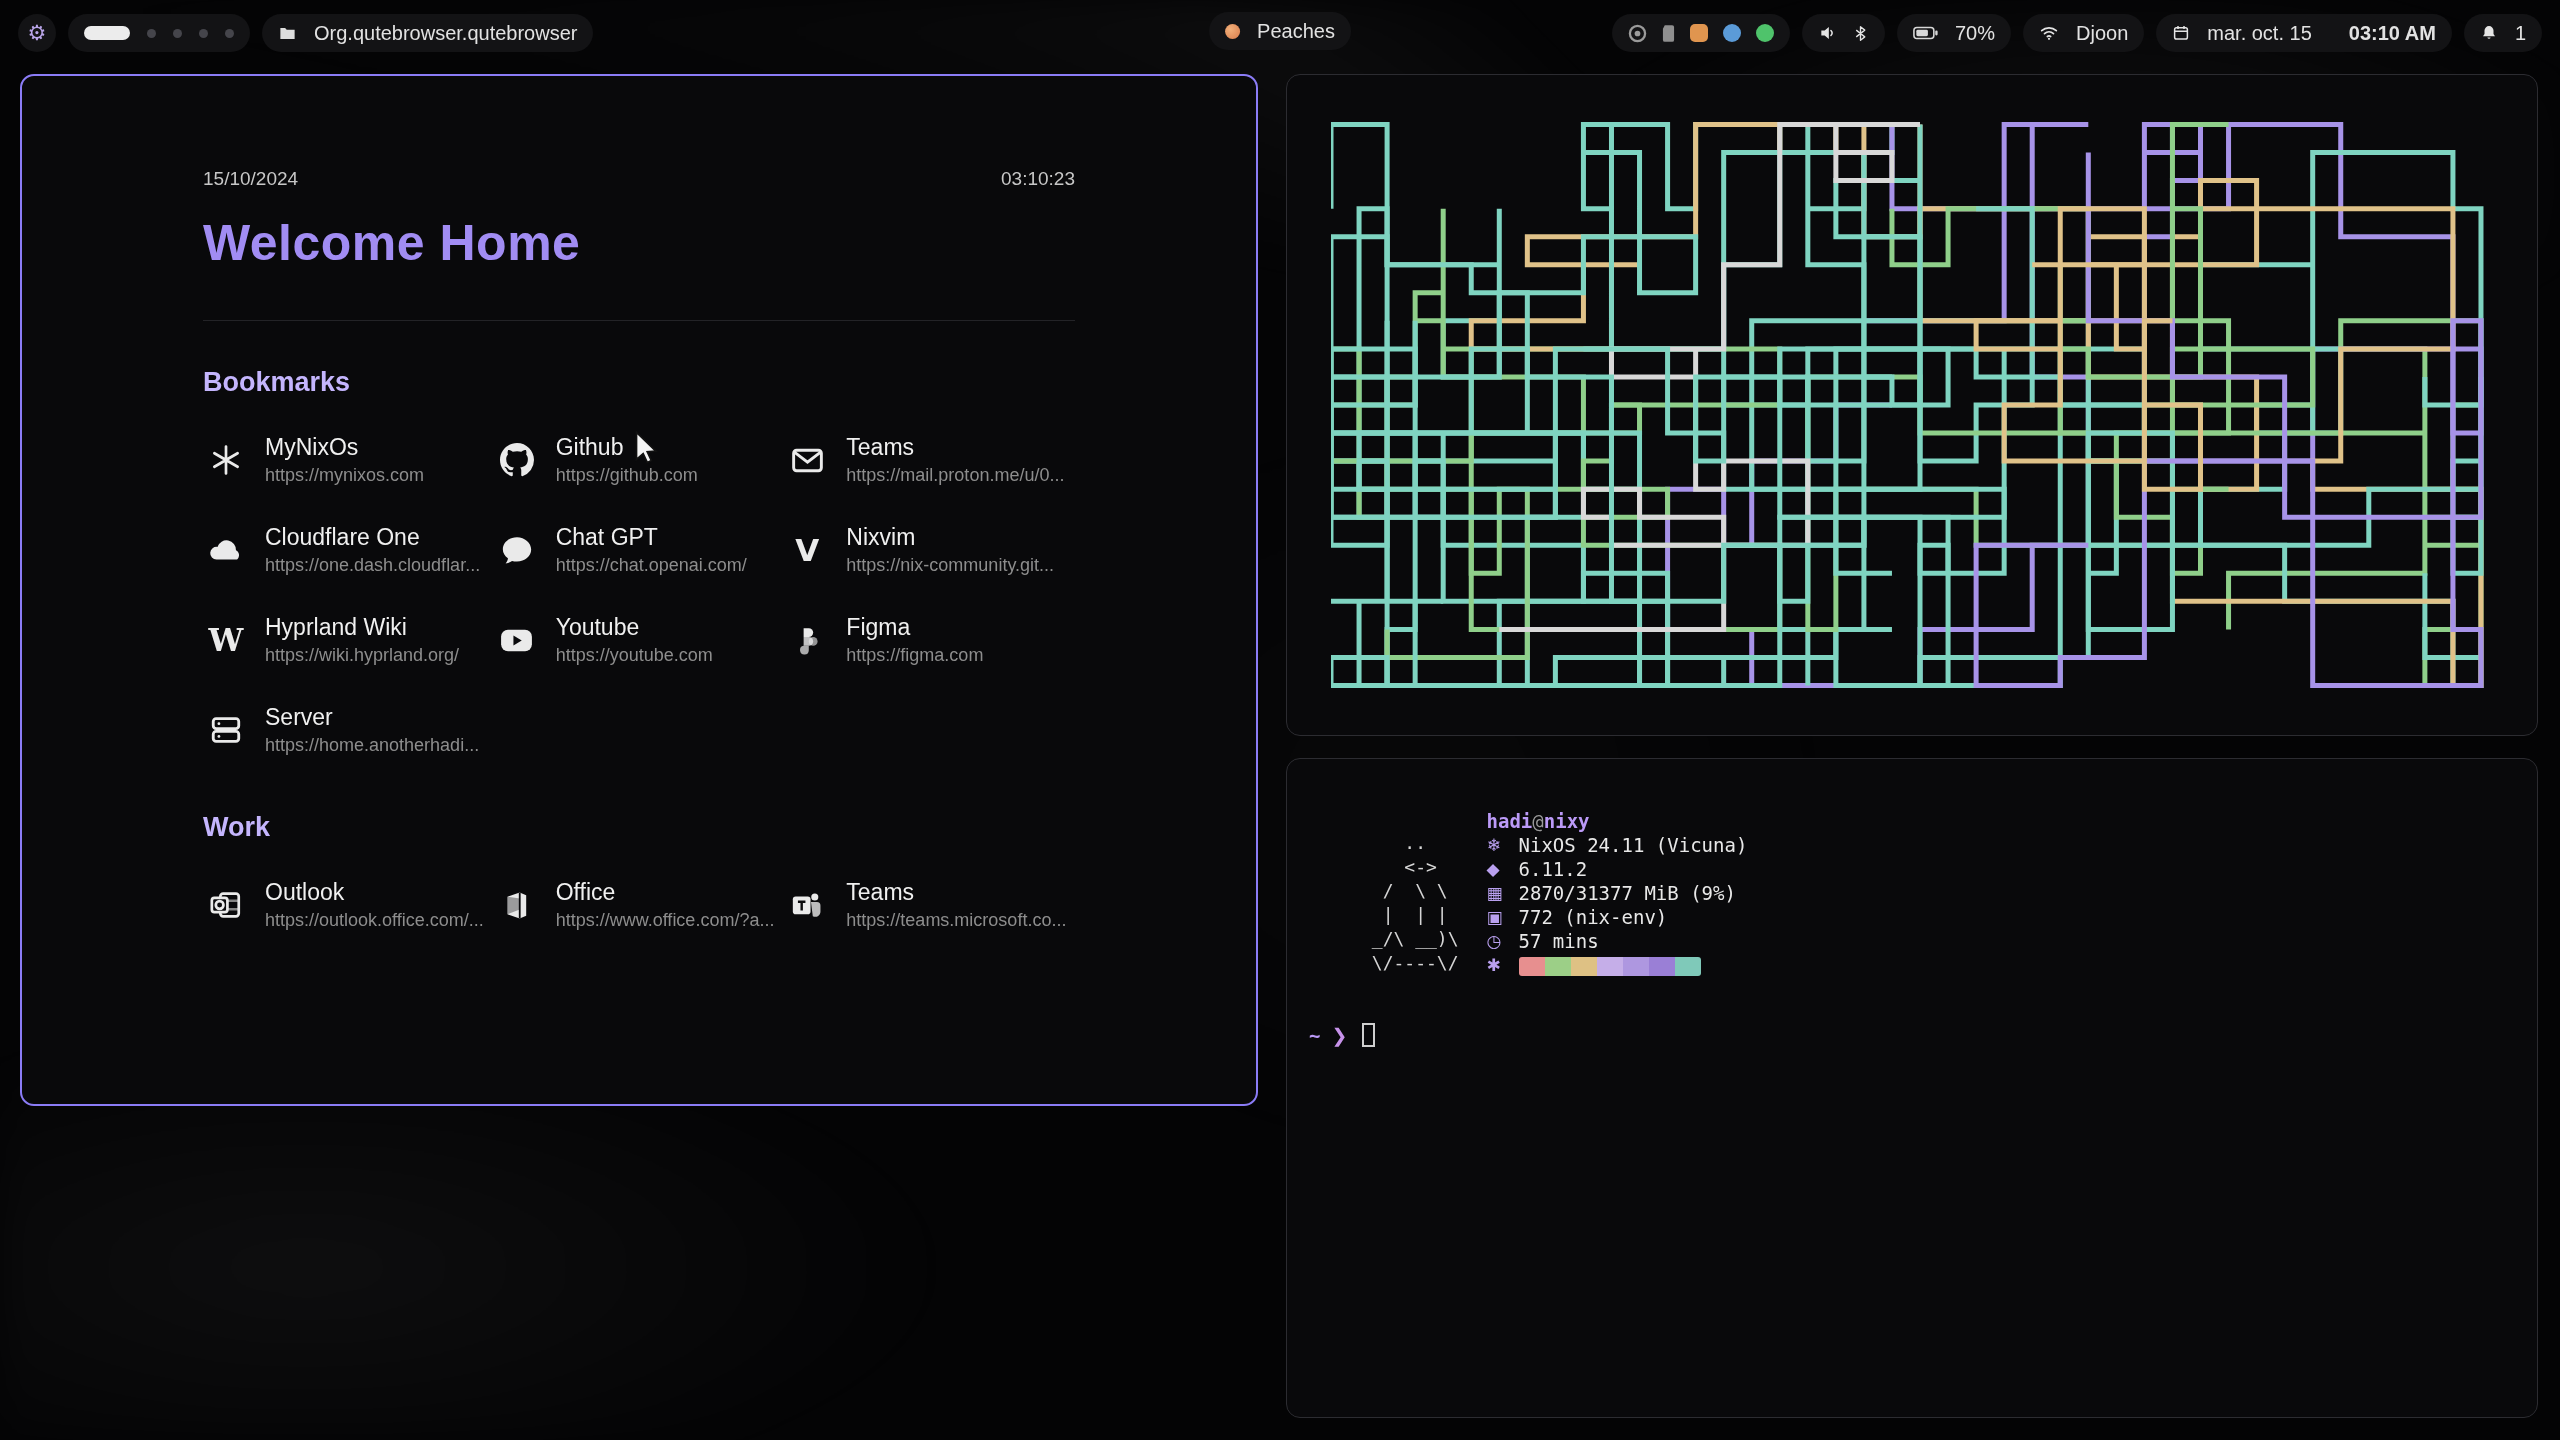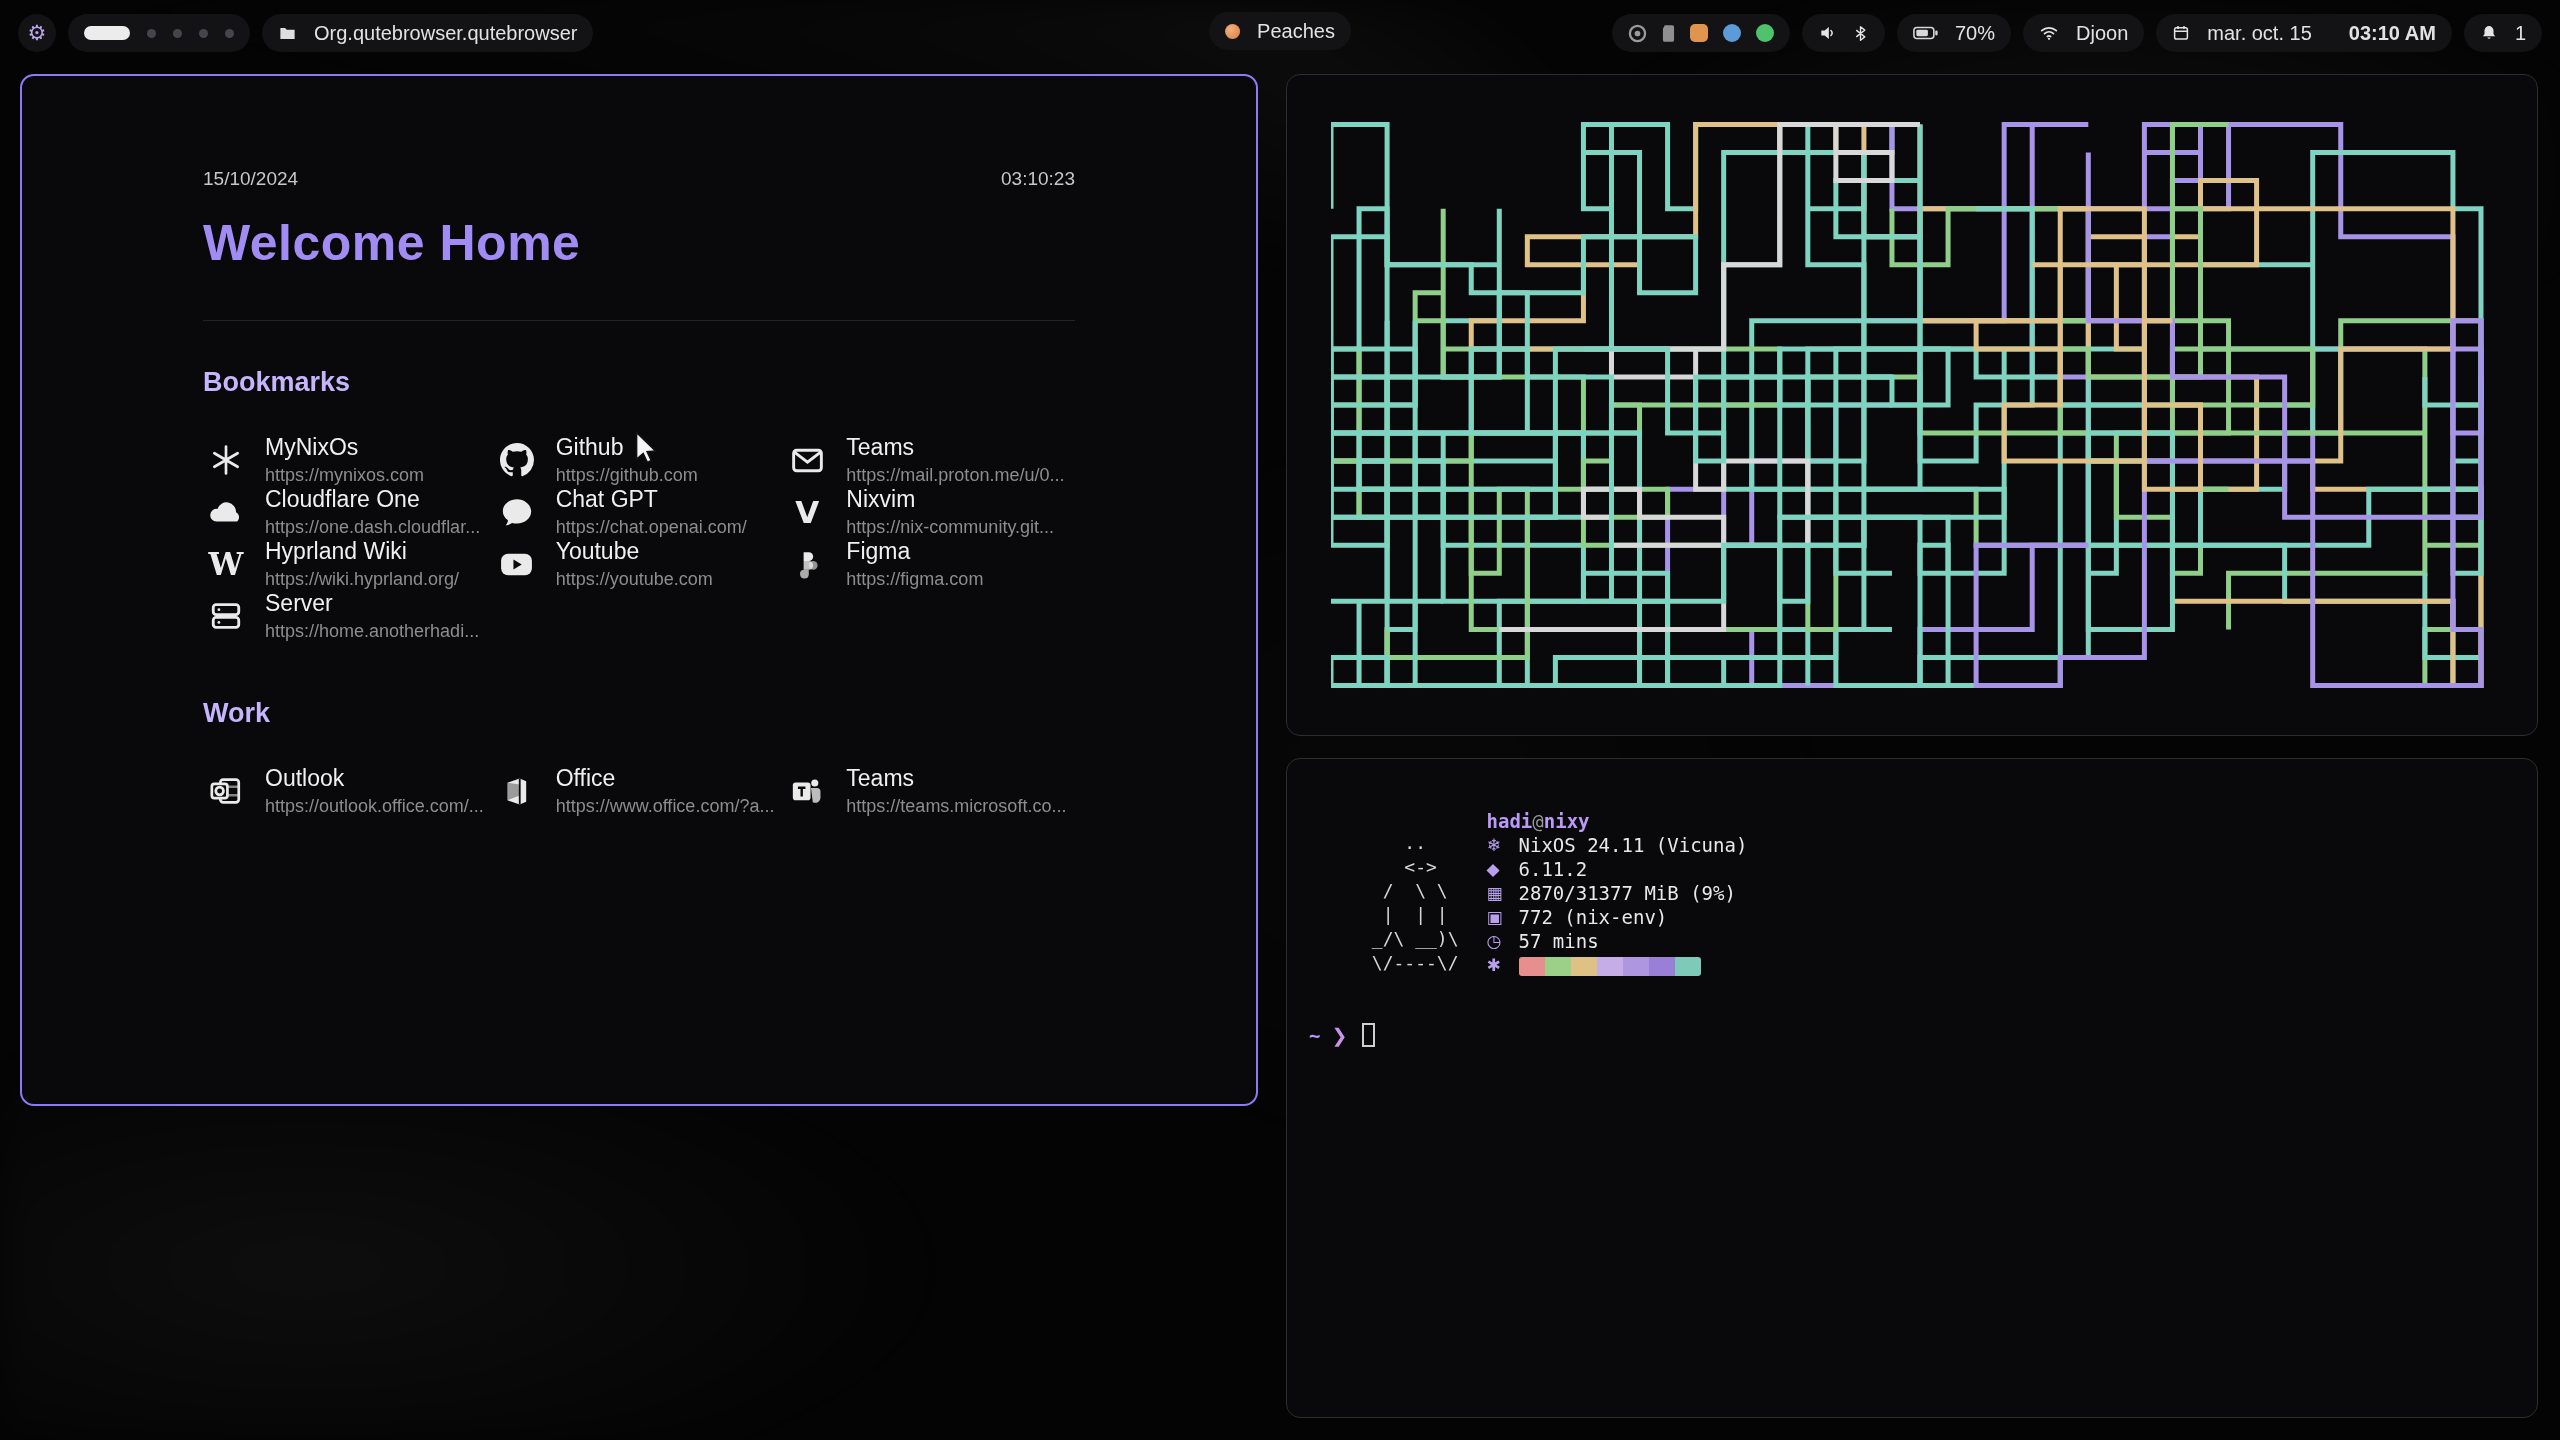--- a/index.html
+++ b/index.html
@@ -37,21 +37,21 @@
   .win-start { left:20px; top:74px; width:1238px; height:1032px; border:2.5px solid #8b7cf6; }
   .win-pipes { left:1286px; top:74px; width:1252px; height:662px; border:1.5px solid #2c2c31; }
   .win-term  { left:1286px; top:758px; width:1252px; height:660px; border:1.5px solid #2c2c31; }
 
   
   .sp-content { width:872px; margin:0 auto; padding-top:92px; }
   .sp-meta { display:flex; justify-content:space-between; font-size:19px; color:#c7c7c7; }
   .sp-title { margin-top:24px; font-size:50px; font-weight:700; letter-spacing:0.5px; color:#a18cf3; }
   .divider { height:1px; background:#232327; margin-top:48px; }
   .sec-h { margin-top:46px; font-size:27px; font-weight:700; color:#c4b5fd; }
-  .bm-grid { display:grid; grid-template-columns:repeat(3,1fr); margin-top:36px; }
+  .bm-grid { display:grid; grid-template-columns:repeat(3,1fr); row-gap:38px; margin-top:36px; }
   .bm { display:flex; align-items:center; gap:16px; cursor:pointer; }
   .bm-ic { width:46px; height:46px; flex:0 0 46px; display:flex; align-items:center; justify-content:center;
            color:#eaeaea; }
   .glyph-ic { font-size:31px; font-weight:700; font-family:"DejaVu Sans",sans-serif; }
   .serif-ic { font-family:"DejaVu Serif",serif; }
   .bm-name { display:block; font-size:23px; color:#f0f0f0; }
   .bm-url { display:block; margin-top:4px; font-size:18px; color:#8d8d8d;
             max-width:300px; overflow:hidden; white-space:nowrap; }
 
   

